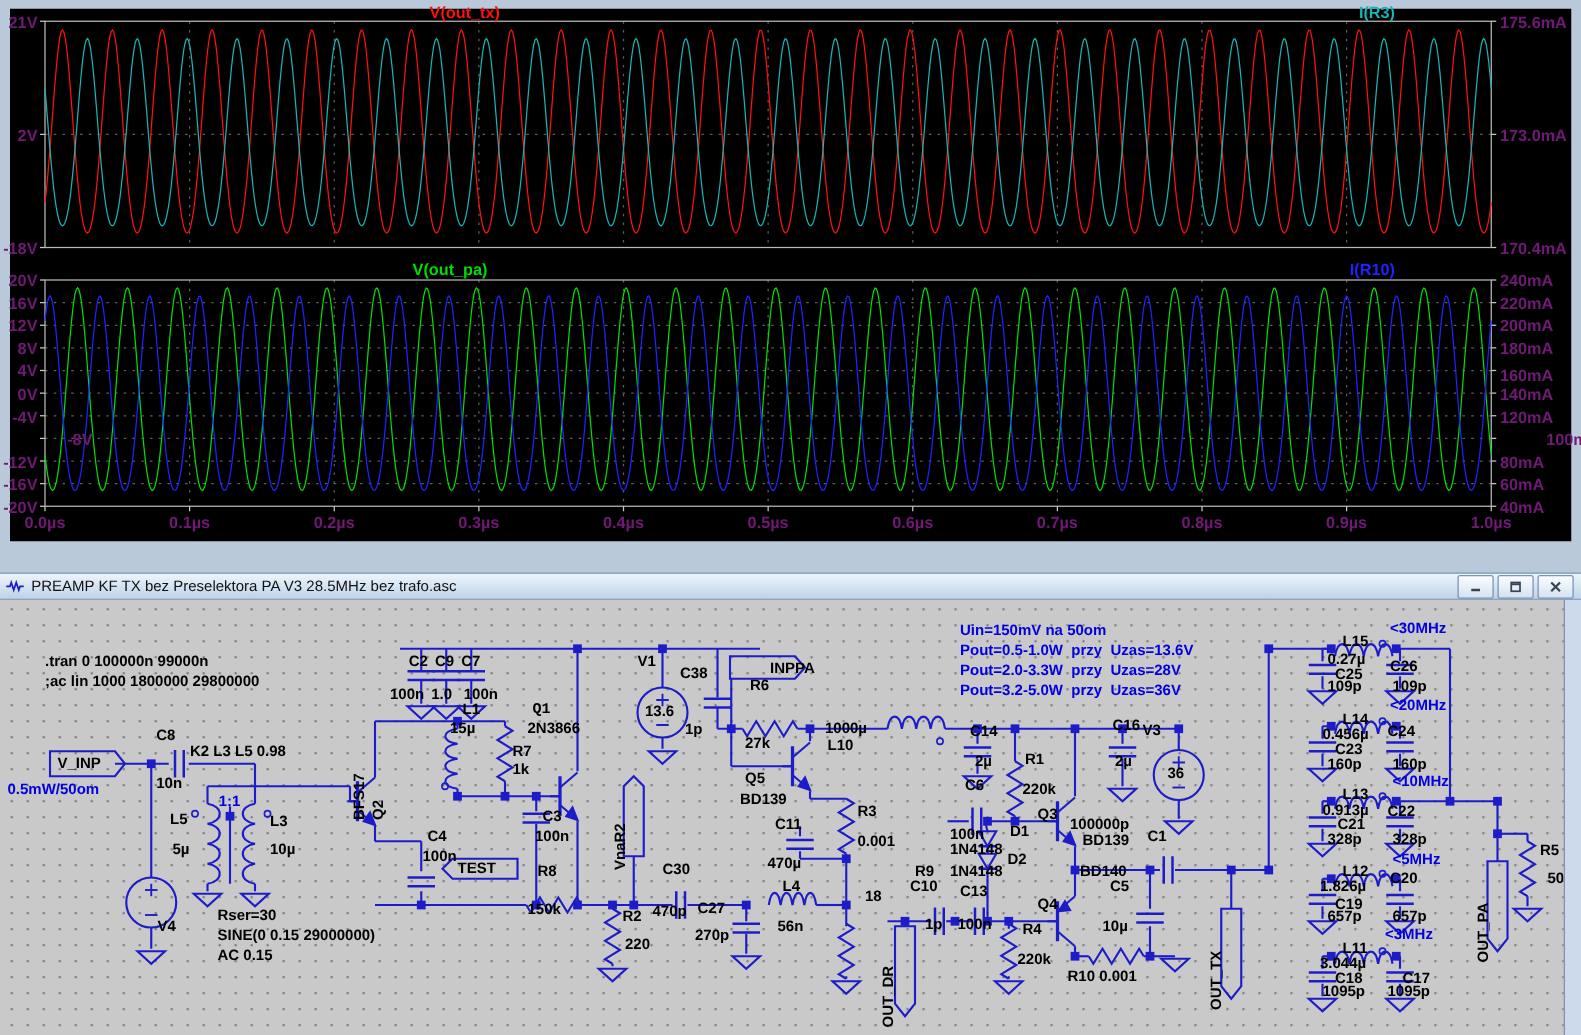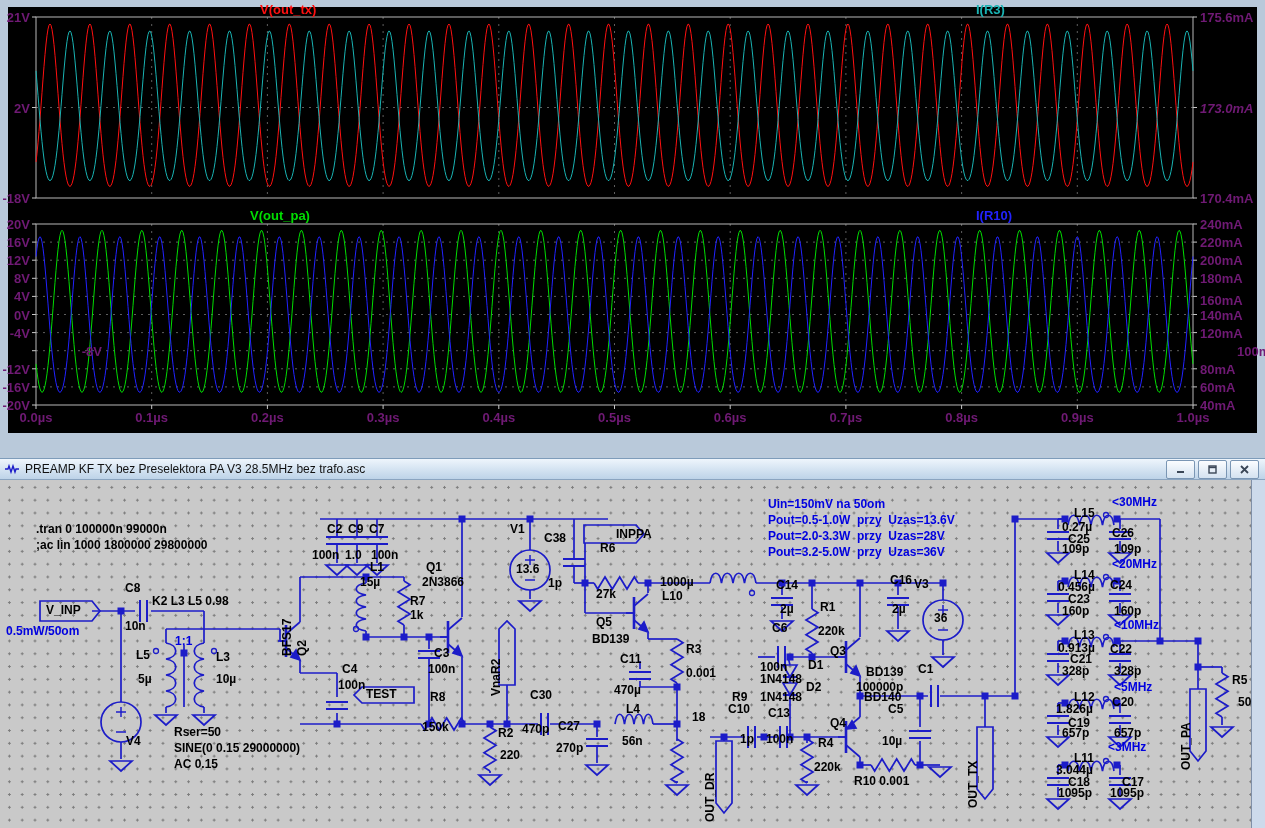--- a/index.html
+++ b/index.html
@@ -3,21 +3,21 @@
 <meta charset="utf-8">
 <style>
   html,body{margin:0;padding:0;background:#9aa7b8;}
   #stage{position:relative;width:1265px;height:828px;overflow:hidden;
          font-family:"Liberation Sans",sans-serif;background:#b9c9da;}
   
   #plotwin{position:absolute;left:0;top:0;width:1265px;height:433px;background:#b9c9da;}
   #plotblack{position:absolute;left:8px;top:7px;width:1249px;height:426px;background:#000;}
   #plotsvg{position:absolute;left:0;top:0;}
   .ptick{position:absolute;color:#701a75;font:bold 13px "Liberation Sans",sans-serif;white-space:nowrap;}
-  .tracename{position:absolute;font:bold 13px "Liberation Sans",sans-serif;text-align:left;width:140px;}
+  .tracename{position:absolute;font:bold 13px "Liberation Sans",sans-serif;text-align:right;width:140px;}
   
   #schemwin{position:absolute;left:0;top:458px;width:1265px;height:395px;}
   #titlebar{position:absolute;left:0;top:0;width:1265px;height:22px;
     background:linear-gradient(#eef5fc,#bdd3e8);border-top:1px solid #7e9cba;border-bottom:1px solid #8aa4c0;
     display:flex;align-items:center;box-sizing:border-box;}
   #titleicon{width:16px;height:14px;margin:0 5px 0 4px;}
   #titletext{font:12px "Liberation Sans",sans-serif;color:#111;flex:1;white-space:nowrap;overflow:hidden;}
   .winbtn{width:27px;height:17px;margin-right:3px;border:1px solid #7a96b4;border-radius:2px;
     background:linear-gradient(#fbfdff,#d4e2f0);display:flex;align-items:center;justify-content:center;}
   #canvas{position:absolute;left:0;top:22px;width:1252px;height:367px;background:#c9c9c9;
@@ -108,40 +108,40 @@
         <line x1="961.6" y1="405" x2="961.6" y2="409" stroke="#c8c8c8"></line>
         <line x1="1077.3" y1="405" x2="1077.3" y2="409" stroke="#c8c8c8"></line>
         <line x1="1193" y1="405" x2="1193" y2="409" stroke="#c8c8c8"></line>
         <polyline points="36,363.9 37,372.3 38,379.3 39,384.9 40,388.9 41,391.4 42,392.3 43,391.7 44,389.5 45,385.8 46,380.5 47,373.8 48,365.6 49,356.1 50,345.4 51,333.7 52,321.3 53,308.4 54,295.3 55,282.5 56,270.3 57,259.2 58,249.4 59,241.4 60,235.4 61,231.7 62,230.3 63,231.5 64,235.0 65,240.8 66,248.6 67,258.3 68,269.3 69,281.4 70,294.2 71,307.2 72,320.2 73,332.6 74,344.4 75,355.2 76,364.8 77,373.1 78,380.0 79,385.4 80,389.2 81,391.6 82,392.3 83,391.5 84,389.2 85,385.3 86,379.9 87,373.0 88,364.7 89,355.0 90,344.2 91,332.4 92,319.9 93,307.0 94,294.0 95,281.2 96,269.1 97,258.1 98,248.5 99,240.7 100,234.9 101,231.4 102,230.3 103,231.7 104,235.5 105,241.5 106,249.6 107,259.3 108,270.5 109,282.7 110,295.5 111,308.6 112,321.5 113,333.9 114,345.6 115,356.2 116,365.7 117,373.9 118,380.6 119,385.8 120,389.6 121,391.7 122,392.3 123,391.4 124,388.9 125,384.8 126,379.2 127,372.2 128,363.7 129,354.0 130,343.0 131,331.2 132,318.6 133,305.7 134,292.6 135,279.9 136,267.9 137,257.0 138,247.6 139,240.0 140,234.4 141,231.2 142,230.4 143,232.0 144,236.0 145,242.2 146,250.5 147,260.4 148,271.8 149,284.0 150,296.9 151,309.9 152,322.8 153,335.1 154,346.7 155,357.3 156,366.6 157,374.6 158,381.2 159,386.3 160,389.8 161,391.8 162,392.3 163,391.2 164,388.5 165,384.3 166,378.6 167,371.4 168,362.8 169,352.9 170,341.9 171,329.9 172,317.3 173,304.3 174,291.3 175,278.7 176,266.7 177,256.0 178,246.7 179,239.3 180,234.0 181,231.0 182,230.4 183,232.3 184,236.5 185,243.0 186,251.5 187,261.6 188,273.0 189,285.3 190,298.2 191,311.3 192,324.1 193,336.4 194,347.9 195,358.3 196,367.5 197,375.4 198,381.8 199,386.7 200,390.1 201,392.0 202,392.3 203,391.0 204,388.1 205,383.8 206,377.9 207,370.5 208,361.8 209,351.8 210,340.7 211,328.6 212,316.0 213,303.0 214,290.0 215,277.4 216,265.6 217,254.9 218,245.9 219,238.6 220,233.6 221,230.8 222,230.5 223,232.6 224,237.1 225,243.8 226,252.4 227,262.7 228,274.2 229,286.7 230,299.6 231,312.6 232,325.4 233,337.6 234,349.0 235,359.3 236,368.4 237,376.1 238,382.4 239,387.2 240,390.4 241,392.1 242,392.2 243,390.8 244,387.8 245,383.2 246,377.2 247,369.7 248,360.8 249,350.7 250,339.5 251,327.3 252,314.6 253,301.6 254,288.6 255,276.1 256,264.4 257,253.9 258,245.0 259,238.0 260,233.2 261,230.7 262,230.6 263,233.0 264,237.7 265,244.6 266,253.4 267,263.8 268,275.5 269,288.0 270,300.9 271,313.9 272,326.7 273,338.8 274,350.1 275,360.3 276,369.3 277,376.8 278,383.0 279,387.6 280,390.6 281,392.2 282,392.1 283,390.5 284,387.4 285,382.7 286,376.5 287,368.8 288,359.8 289,349.6 290,338.2 291,326.1 292,313.3 293,300.3 294,287.3 295,274.9 296,263.3 297,252.9 298,244.2 299,237.4 300,232.8 301,230.6 302,230.7 303,233.4 304,238.3 305,245.4 306,254.4 307,265.0 308,276.7 309,289.3 310,302.3 311,315.3 312,328.0 313,340.0 314,351.2 315,361.3 316,370.1 317,377.5 318,383.5 319,388.0 320,390.9 321,392.2 322,392.0 323,390.3 324,387.0 325,382.1 326,375.8 327,368.0 328,358.8 329,348.4 330,337.0 331,324.8 332,312.0 333,298.9 334,286.0 335,273.6 336,262.1 337,251.9 338,243.4 339,236.8 340,232.5 341,230.5 342,230.9 343,233.8 344,239.0 345,246.3 346,255.5 347,266.1 348,278.0 349,290.6 350,303.6 351,316.6 352,329.3 353,341.3 354,352.3 355,362.3 356,370.9 357,378.2 358,384.0 359,388.3 360,391.1 361,392.3 362,391.9 363,390.0 364,386.5 365,381.5 366,375.0 367,367.1 368,357.8 369,347.3 370,335.8 371,323.5 372,310.6 373,297.6 374,284.7 375,272.4 376,261.0 377,251.0 378,242.6 379,236.3 380,232.1 381,230.4 382,231.1 383,234.2 384,239.6 385,247.1 386,256.5 387,267.3 388,279.3 389,292.0 390,305.0 391,317.9 392,330.5 393,342.4 394,353.4 395,363.2 396,371.8 397,378.9 398,384.5 399,388.7 400,391.3 401,392.3 402,391.8 403,389.7 404,386.1 405,380.9 406,374.3 407,366.2 408,356.8 409,346.2 410,334.5 411,322.1 412,309.3 413,296.2 414,283.4 415,271.2 416,259.9 417,250.0 418,241.9 419,235.7 420,231.9 421,230.4 422,231.3 423,234.7 424,240.3 425,248.0 426,257.6 427,268.5 428,280.6 429,293.3 430,306.3 431,319.3 432,331.8 433,343.6 434,354.5 435,364.2 436,372.6 437,379.5 438,385.0 439,389.0 440,391.5 441,392.3 442,391.6 443,389.4 444,385.6 445,380.3 446,373.5 447,365.3 448,355.7 449,345.0 450,333.3 451,320.8 452,307.9 453,294.9 454,282.1 455,269.9 456,258.8 457,249.1 458,241.1 459,235.2 460,231.6 461,230.3 462,231.5 463,235.1 464,241.0 465,248.9 466,258.6 467,269.7 468,281.9 469,294.6 470,307.7 471,320.6 472,333.1 473,344.8 474,355.5 475,365.1 476,373.4 477,380.2 478,385.5 479,389.3 480,391.6 481,392.3 482,391.5 483,389.1 484,385.1 485,379.7 486,372.7 487,364.3 488,354.7 489,343.8 490,332.0 491,319.5 492,306.6 493,293.5 494,280.8 495,268.7 496,257.7 497,248.2 498,240.4 499,234.7 500,231.3 501,230.3 502,231.8 503,235.7 504,241.7 505,249.9 506,259.7 507,270.9 508,283.2 509,296.0 510,309.0 511,321.9 512,334.3 513,346.0 514,356.6 515,366.0 516,374.1 517,380.8 518,386.0 519,389.7 520,391.8 521,392.3 522,391.3 523,388.7 524,384.6 525,379.0 526,371.9 527,363.4 528,353.6 529,342.7 530,330.8 531,318.2 532,305.2 533,292.2 534,279.5 535,267.5 536,256.7 537,247.3 538,239.7 539,234.3 540,231.1 541,230.4 542,232.1 543,236.2 544,242.5 545,250.8 546,260.8 547,272.2 548,284.5 549,297.3 550,310.4 551,323.2 552,335.6 553,347.1 554,357.6 555,366.9 556,374.9 557,381.4 558,386.4 559,389.9 560,391.9 561,392.3 562,391.1 563,388.4 564,384.1 565,378.3 566,371.1 567,362.4 568,352.5 569,341.5 570,329.5 571,316.9 572,303.9 573,290.9 574,278.2 575,266.4 576,255.6 577,246.4 578,239.1 579,233.8 580,230.9 581,230.4 582,232.4 583,236.7 584,243.3 585,251.8 586,261.9 587,273.4 588,285.8 589,298.7 590,311.7 591,324.5 592,336.8 593,348.2 594,358.6 595,367.8 596,375.6 597,382.0 598,386.9 599,390.2 600,392.0 601,392.2 602,390.9 603,388.0 604,383.6 605,377.7 606,370.3 607,361.5 608,351.4 609,340.3 610,328.2 611,315.5 612,302.5 613,289.5 614,277.0 615,265.2 616,254.6 617,245.6 618,238.4 619,233.4 620,230.8 621,230.5 622,232.7 623,237.3 624,244.1 625,252.8 626,263.1 627,274.6 628,287.1 629,300.0 630,313.1 631,325.8 632,338.0 633,349.4 634,359.7 635,368.7 636,376.4 637,382.6 638,387.3 639,390.5 640,392.1 641,392.2 642,390.7 643,387.6 644,383.1 645,377.0 646,369.4 647,360.5 648,350.3 649,339.1 650,326.9 651,314.2 652,301.2 653,288.2 654,275.7 655,264.0 656,253.6 657,244.7 658,237.8 659,233.1 660,230.6 661,230.7 662,233.1 663,237.9 664,244.9 665,253.8 666,264.2 667,275.9 668,288.4 669,301.4 670,314.4 671,327.1 672,339.2 673,350.5 674,360.6 675,369.5 676,377.1 677,383.1 678,387.7 679,390.7 680,392.2 681,392.1 682,390.4 683,387.2 684,382.5 685,376.2 686,368.6 687,359.5 688,349.2 689,337.8 690,325.6 691,312.8 692,299.8 693,286.9 694,274.4 695,262.9 696,252.6 697,243.9 698,237.2 699,232.7 700,230.5 701,230.8 702,233.5 703,238.5 704,245.7 705,254.8 706,265.4 707,277.2 708,289.7 709,302.7 710,315.7 711,328.4 712,340.5 713,351.6 714,361.6 715,370.4 716,377.8 717,383.7 718,388.1 719,390.9 720,392.2 721,392.0 722,390.2 723,386.8 724,381.9 725,375.5 726,367.7 727,358.5 728,348.1 729,336.6 730,324.3 731,311.5 732,298.5 733,285.6 734,273.2 735,261.8 736,251.6 737,243.1 738,236.6 739,232.4 740,230.4 741,231.0 742,233.9 743,239.2 744,246.6 745,255.8 746,266.5 747,278.4 748,291.1 749,304.1 750,317.1 751,329.7 752,341.6 753,352.7 754,362.6 755,371.2 756,378.4 757,384.2 758,388.4 759,391.1 760,392.3 761,391.9 762,389.9 763,386.4 764,381.3 765,374.8 766,366.8 767,357.5 768,346.9 769,335.4 770,323.0 771,310.2 772,297.1 773,284.3 774,272.0 775,260.6 776,250.7 777,242.4 778,236.1 779,232.0 780,230.4 781,231.2 782,234.4 783,239.9 784,247.4 785,256.8 786,267.7 787,279.7 788,292.4 789,305.4 790,318.4 791,331.0 792,342.8 793,353.8 794,363.5 795,372.0 796,379.1 797,384.7 798,388.8 799,391.3 800,392.3 801,391.7 802,389.6 803,385.9 804,380.7 805,374.0 806,365.9 807,356.4 808,345.8 809,334.1 810,321.7 811,308.8 812,295.8 813,283.0 814,270.7 815,259.5 816,249.7 817,241.6 818,235.6 819,231.8 820,230.3 821,231.4 822,234.8 823,240.5 824,248.3 825,257.9 826,268.9 827,281.0 828,293.7 829,306.8 830,319.7 831,332.2 832,344.0 833,354.8 834,364.5 835,372.8 836,379.8 837,385.2 838,389.1 839,391.5 840,392.3 841,391.6 842,389.3 843,385.5 844,380.1 845,373.2 846,365.0 847,355.4 848,344.6 849,332.9 850,320.4 851,307.5 852,294.4 853,281.7 854,269.5 855,258.5 856,248.8 857,240.9 858,235.1 859,231.5 860,230.3 861,231.6 862,235.3 863,241.3 864,249.2 865,259.0 866,270.1 867,282.3 868,295.1 869,308.1 870,321.0 871,333.5 872,345.2 873,355.9 874,365.4 875,373.6 876,380.4 877,385.7 878,389.4 879,391.7 880,392.3 881,391.4 882,389.0 883,385.0 884,379.4 885,372.4 886,364.0 887,354.3 888,343.4 889,331.6 890,319.1 891,306.1 892,293.1 893,280.4 894,268.3 895,257.4 896,247.9 897,240.2 898,234.6 899,231.3 900,230.4 901,231.9 902,235.8 903,242.0 904,250.2 905,260.1 906,271.3 907,283.6 908,296.4 909,309.5 910,322.4 911,334.7 912,346.3 913,356.9 914,366.3 915,374.4 916,381.0 917,386.1 918,389.8 919,391.8 920,392.3 921,391.2 922,388.6 923,384.5 924,378.8 925,371.6 926,363.1 927,353.2 928,342.3 929,330.3 930,317.7 931,304.8 932,291.8 933,279.1 934,267.1 935,256.3 936,247.0 937,239.5 938,234.1 939,231.1 940,230.4 941,232.2 942,236.4 943,242.8 944,251.1 945,261.2 946,272.6 947,284.9 948,297.8 949,310.8 950,323.7 951,336.0 952,347.5 953,358.0 954,367.2 955,375.1 956,381.6 957,386.6 958,390.0 959,391.9 960,392.3 961,391.0 962,388.3 963,383.9 964,378.1 965,370.8 966,362.1 967,352.2 968,341.1 969,329.1 970,316.4 971,303.4 972,290.4 973,277.8 974,266.0 975,255.3 976,246.1 977,238.9 978,233.7 979,230.9 980,230.5 981,232.5 982,236.9 983,243.5 984,252.1 985,262.3 986,273.8 987,286.2 988,299.1 989,312.2 990,325.0 991,337.2 992,348.6 993,359.0 994,368.1 995,375.9 996,382.2 997,387.0 998,390.3 999,392.0 1000,392.2 1001,390.8 1002,387.9 1003,383.4 1004,377.4 1005,370.0 1006,361.1 1007,351.1 1008,339.9 1009,327.8 1010,315.1 1011,302.1 1012,289.1 1013,276.5 1014,264.8 1015,254.3 1016,245.3 1017,238.2 1018,233.3 1019,230.7 1020,230.6 1021,232.9 1022,237.5 1023,244.3 1024,253.1 1025,263.4 1026,275.1 1027,287.5 1028,300.5 1029,313.5 1030,326.3 1031,338.4 1032,349.7 1033,360.0 1034,369.0 1035,376.6 1036,382.8 1037,387.4 1038,390.6 1039,392.1 1040,392.1 1041,390.6 1042,387.5 1043,382.9 1044,376.7 1045,369.1 1046,360.2 1047,349.9 1048,338.6 1049,326.5 1050,313.7 1051,300.7 1052,287.8 1053,275.3 1054,263.6 1055,253.3 1056,244.5 1057,237.6 1058,232.9 1059,230.6 1060,230.7 1061,233.2 1062,238.1 1063,245.2 1064,254.1 1065,264.6 1066,276.3 1067,288.9 1068,301.8 1069,314.8 1070,327.6 1071,339.6 1072,350.9 1073,361.0 1074,369.8 1075,377.3 1076,383.3 1077,387.8 1078,390.8 1079,392.2 1080,392.1 1081,390.3 1082,387.1 1083,382.3 1084,376.0 1085,368.3 1086,359.2 1087,348.8 1088,337.4 1089,325.2 1090,312.4 1091,299.4 1092,286.4 1093,274.0 1094,262.5 1095,252.3 1096,243.7 1097,237.0 1098,232.6 1099,230.5 1100,230.8 1101,233.6 1102,238.7 1103,246.0 1104,255.1 1105,265.8 1106,277.6 1107,290.2 1108,303.2 1109,316.2 1110,328.8 1111,340.9 1112,352.0 1113,362.0 1114,370.7 1115,378.0 1116,383.9 1117,388.2 1118,391.0 1119,392.3 1120,392.0 1121,390.1 1122,386.7 1123,381.7 1124,375.3 1125,367.4 1126,358.1 1127,347.7 1128,336.2 1129,323.9 1130,311.1 1131,298.0 1132,285.1 1133,272.8 1134,261.4 1135,251.3 1136,242.9 1137,236.5 1138,232.2 1139,230.4 1140,231.0 1141,234.1 1142,239.4 1143,246.9 1144,256.1 1145,266.9 1146,278.9 1147,291.5 1148,304.5 1149,317.5 1150,330.1 1151,342.0 1152,353.0 1153,362.9 1154,371.5 1155,378.7 1156,384.4 1157,388.6 1158,391.2 1159,392.3 1160,391.8 1161,389.8 1162,386.2 1163,381.1 1164,374.5 1165,366.5 1166,357.1 1167,346.5 1168,335.0 1169,322.6 1170,309.7 1171,296.7 1172,283.8 1173,271.6 1174,260.3 1175,250.3 1176,242.1 1177,235.9 1178,231.9 1179,230.4 1180,231.2 1181,234.5 1182,240.1 1183,247.7 1184,257.2 1185,268.1 1186,280.1 1187,292.9 1188,305.9 1189,318.8 1190,331.4 1191,343.2 1192,354.1 1193,363.9 " fill="none" stroke="#00dd00" stroke-width="1"></polyline>
         <polyline points="36,256.5 37,248.1 38,241.8 39,238.0 40,236.7 41,238.0 42,241.9 43,248.3 44,256.7 45,267.0 46,278.5 47,291.0 48,303.9 49,316.9 50,329.4 51,341.2 52,352.1 53,361.7 54,370.1 55,377.1 56,382.7 57,387.0 58,390.0 59,391.8 60,392.3 61,391.6 62,389.7 63,386.6 64,382.1 65,376.3 66,369.1 67,360.6 68,350.8 69,339.8 70,327.9 71,315.3 72,302.3 73,289.4 74,277.0 75,265.6 76,255.6 77,247.4 78,241.3 79,237.7 80,236.7 81,238.3 82,242.5 83,249.1 84,257.7 85,268.1 86,279.8 87,292.3 88,305.3 89,318.2 90,330.7 91,342.4 92,353.1 93,362.7 94,370.9 95,377.7 96,383.2 97,387.4 98,390.3 99,391.9 100,392.3 101,391.5 102,389.5 103,386.2 104,381.6 105,375.6 106,368.3 107,359.6 108,349.7 109,338.6 110,326.6 111,314.0 112,301.0 113,288.1 114,275.8 115,264.5 116,254.6 117,246.6 118,240.8 119,237.5 120,236.7 121,238.6 122,243.1 123,249.9 124,258.7 125,269.3 126,281.1 127,293.7 128,306.6 129,319.5 130,331.9 131,343.6 132,354.2 133,363.6 134,371.6 135,378.4 136,383.7 137,387.8 138,390.5 139,392.0 140,392.3 141,391.4 142,389.2 143,385.8 144,381.0 145,374.9 146,367.5 147,358.7 148,348.6 149,337.4 150,325.3 151,312.6 152,299.6 153,286.8 154,274.6 155,263.4 156,253.7 157,245.9 158,240.4 159,237.3 160,236.8 161,239.0 162,243.7 163,250.7 164,259.7 165,270.4 166,282.3 167,295.0 168,308.0 169,320.8 170,333.2 171,344.7 172,355.2 173,364.5 174,372.4 175,379.0 176,384.2 177,388.1 178,390.7 179,392.1 180,392.2 181,391.2 182,388.9 183,385.3 184,380.4 185,374.2 186,366.6 187,357.7 188,347.5 189,336.2 190,324.0 191,311.3 192,298.3 193,285.5 194,273.4 195,262.3 196,252.8 197,245.2 198,239.9 199,237.1 200,236.9 201,239.3 202,244.3 203,251.5 204,260.8 205,271.6 206,283.6 207,296.3 208,309.3 209,322.1 210,334.4 211,345.9 212,356.2 213,365.3 214,373.1 215,379.6 216,384.7 217,388.4 218,390.9 219,392.2 220,392.2 221,391.0 222,388.6 223,384.9 224,379.9 225,373.5 226,365.8 227,356.7 228,346.4 229,335.0 230,322.7 231,309.9 232,297.0 233,284.2 234,272.2 235,261.3 236,251.9 237,244.6 238,239.5 239,237.0 240,237.0 241,239.7 242,244.9 243,252.4 244,261.8 245,272.8 246,284.9 247,297.7 248,310.7 249,323.4 250,335.6 251,347.0 252,357.2 253,366.2 254,373.9 255,380.2 256,385.1 257,388.7 258,391.1 259,392.2 260,392.1 261,390.8 262,388.3 263,384.4 264,379.3 265,372.8 266,364.9 267,355.7 268,345.3 269,333.8 270,321.4 271,308.6 272,295.6 273,282.9 274,271.0 275,260.2 276,251.1 277,243.9 278,239.1 279,236.9 280,237.2 281,240.2 282,245.6 283,253.3 284,262.9 285,274.0 286,286.2 287,299.0 288,312.0 289,324.7 290,336.9 291,348.1 292,358.2 293,367.1 294,374.6 295,380.7 296,385.6 297,389.0 298,391.3 299,392.3 300,392.0 301,390.6 302,387.9 303,384.0 304,378.7 305,372.0 306,364.0 307,354.7 308,344.1 309,332.5 310,320.1 311,307.3 312,294.3 313,281.7 314,269.8 315,259.2 316,250.2 317,243.3 318,238.8 319,236.8 320,237.4 321,240.6 322,246.3 323,254.2 324,264.0 325,275.2 326,287.5 327,300.4 328,313.3 329,326.0 330,338.1 331,349.2 332,359.2 333,367.9 334,375.3 335,381.3 336,386.0 337,389.3 338,391.4 339,392.3 340,392.0 341,390.4 342,387.6 343,383.5 344,378.0 345,371.2 346,363.1 347,353.6 348,343.0 349,331.3 350,318.8 351,305.9 352,293.0 353,280.4 354,268.6 355,258.2 356,249.4 357,242.8 358,238.4 359,236.7 360,237.6 361,241.1 362,247.0 363,255.1 364,265.1 365,276.5 366,288.8 367,301.7 368,314.7 369,327.3 370,339.3 371,350.3 372,360.2 373,368.7 374,376.0 375,381.9 376,386.4 377,389.6 378,391.6 379,392.3 380,391.8 381,390.2 382,387.2 383,383.0 384,377.4 385,370.5 386,362.2 387,352.6 388,341.8 389,330.0 390,317.5 391,304.6 392,291.6 393,279.1 394,267.5 395,257.2 396,248.6 397,242.2 398,238.1 399,236.7 400,237.8 401,241.6 402,247.8 403,256.1 404,266.2 405,277.7 406,290.1 407,303.1 408,316.0 409,328.6 410,340.5 411,351.4 412,361.1 413,369.6 414,376.6 415,382.4 416,386.8 417,389.9 418,391.7 419,392.3 420,391.7 421,389.9 422,386.8 423,382.5 424,376.7 425,369.7 426,361.2 427,351.5 428,340.6 429,328.7 430,316.2 431,303.2 432,290.3 433,277.9 434,266.4 435,256.2 436,247.9 437,241.7 438,237.9 439,236.7 440,238.1 441,242.1 442,248.5 443,257.1 444,267.3 445,279.0 446,291.5 447,304.4 448,317.3 449,329.8 450,341.6 451,352.4 452,362.0 453,370.3 454,377.3 455,382.9 456,387.2 457,390.1 458,391.8 459,392.3 460,391.6 461,389.6 462,386.4 463,381.9 464,376.1 465,368.8 466,360.3 467,350.4 468,339.4 469,327.5 470,314.8 471,301.9 472,289.0 473,276.6 474,265.2 475,255.3 476,247.1 477,241.2 478,237.6 479,236.7 480,238.4 481,242.7 482,249.3 483,258.0 484,268.5 485,280.2 486,292.8 487,305.7 488,318.6 489,331.1 490,342.8 491,353.5 492,363.0 493,371.1 494,377.9 495,383.4 496,387.5 497,390.4 498,391.9 499,392.3 500,391.5 501,389.4 502,386.0 503,381.4 504,375.4 505,368.0 506,359.3 507,349.3 508,338.2 509,326.2 510,313.5 511,300.5 512,287.7 513,275.4 514,264.1 515,254.3 516,246.4 517,240.7 518,237.4 519,236.8 520,238.7 521,243.3 522,250.1 523,259.1 524,269.6 525,281.5 526,294.1 527,307.1 528,320.0 529,332.4 530,344.0 531,354.5 532,363.9 533,371.9 534,378.6 535,383.9 536,387.9 537,390.6 538,392.0 539,392.3 540,391.3 541,389.1 542,385.6 543,380.8 544,374.7 545,367.2 546,358.3 547,348.2 548,337.0 549,324.9 550,312.2 551,299.2 552,286.4 553,274.2 554,263.0 555,253.4 556,245.7 557,240.2 558,237.2 559,236.8 560,239.1 561,243.9 562,251.0 563,260.1 564,270.8 565,282.8 566,295.5 567,308.4 568,321.3 569,333.6 570,345.1 571,355.5 572,364.8 573,372.7 574,379.2 575,384.4 576,388.2 577,390.8 578,392.1 579,392.2 580,391.1 581,388.8 582,385.2 583,380.3 584,374.0 585,366.3 586,357.4 587,347.1 588,335.8 589,323.6 590,310.8 591,297.9 592,285.1 593,273.0 594,262.0 595,252.5 596,245.0 597,239.8 598,237.1 599,236.9 600,239.5 601,244.5 602,251.8 603,261.1 604,272.0 605,284.1 606,296.8 607,309.8 608,322.6 609,334.8 610,346.2 611,356.6 612,365.6 613,373.4 614,379.8 615,384.8 616,388.5 617,391.0 618,392.2 619,392.2 620,390.9 621,388.5 622,384.7 623,379.7 624,373.2 625,365.5 626,356.4 627,346.0 628,334.6 629,322.3 630,309.5 631,296.5 632,283.8 633,271.8 634,260.9 635,251.6 636,244.4 637,239.4 638,236.9 639,237.1 640,239.9 641,245.2 642,252.7 643,262.2 644,273.2 645,285.3 646,298.1 647,311.1 648,323.9 649,336.1 650,347.4 651,357.6 652,366.5 653,374.1 654,380.4 655,385.3 656,388.8 657,391.2 658,392.2 659,392.1 660,390.7 661,388.1 662,384.3 663,379.1 664,372.5 665,364.6 666,355.3 667,344.9 668,333.3 669,321.0 670,308.2 671,295.2 672,282.5 673,270.6 674,259.9 675,250.8 676,243.7 677,239.0 678,236.8 679,237.3 680,240.3 681,245.8 682,253.6 683,263.3 684,274.4 685,286.6 686,299.5 687,312.4 688,325.2 689,337.3 690,348.5 691,358.5 692,367.4 693,374.8 694,380.9 695,385.7 696,389.1 697,391.3 698,392.3 699,392.0 700,390.5 701,387.8 702,383.8 703,378.4 704,371.7 705,363.7 706,354.3 707,343.7 708,332.1 709,319.7 710,306.8 711,293.9 712,281.2 713,269.4 714,258.9 715,250.0 716,243.1 717,238.7 718,236.7 719,237.5 720,240.8 721,246.5 722,254.5 723,264.4 724,275.6 725,288.0 726,300.8 727,313.8 728,326.5 729,338.5 730,349.6 731,359.5 732,368.2 733,375.5 734,381.5 735,386.1 736,389.4 737,391.5 738,392.3 739,391.9 740,390.3 741,387.5 742,383.3 743,377.8 744,371.0 745,362.8 746,353.3 747,342.6 748,330.9 749,318.4 750,305.5 751,292.5 752,280.0 753,268.3 754,257.8 755,249.2 756,242.6 757,238.3 758,236.7 759,237.7 760,241.3 761,247.3 762,255.5 763,265.5 764,276.9 765,289.3 766,302.2 767,315.1 768,327.7 769,339.7 770,350.6 771,360.5 772,369.0 773,376.2 774,382.0 775,386.5 776,389.7 777,391.6 778,392.3 779,391.8 780,390.1 781,387.1 782,382.8 783,377.2 784,370.2 785,361.9 786,352.2 787,341.4 788,329.6 789,317.1 790,304.1 791,291.2 792,278.7 793,267.1 794,256.9 795,248.4 796,242.0 797,238.1 798,236.7 799,237.9 800,241.8 801,248.0 802,256.4 803,266.6 804,278.1 805,290.6 806,303.5 807,316.4 808,329.0 809,340.9 810,351.7 811,361.4 812,369.8 813,376.9 814,382.6 815,386.9 816,390.0 817,391.8 818,392.3 819,391.7 820,389.8 821,386.7 822,382.3 823,376.5 824,369.4 825,360.9 826,351.1 827,340.2 828,328.3 829,315.7 830,302.8 831,289.9 832,277.5 833,266.0 834,255.9 835,247.6 836,241.5 837,237.8 838,236.7 839,238.2 840,242.3 841,248.8 842,257.4 843,267.7 844,279.4 845,291.9 846,304.8 847,317.8 848,330.3 849,342.0 850,352.8 851,362.3 852,370.6 853,377.5 854,383.1 855,387.3 856,390.2 857,391.9 858,392.3 859,391.6 860,389.6 861,386.3 862,381.7 863,375.8 864,368.6 865,360.0 866,350.1 867,339.0 868,327.0 869,314.4 870,301.4 871,288.6 872,276.2 873,264.9 874,254.9 875,246.9 876,241.0 877,237.6 878,236.7 879,238.5 880,242.9 881,249.6 882,258.4 883,268.9 884,280.6 885,293.2 886,306.2 887,319.1 888,331.5 889,343.2 890,353.8 891,363.3 892,371.4 893,378.2 894,383.6 895,387.6 896,390.4 897,392.0 898,392.3 899,391.4 900,389.3 901,385.9 902,381.2 903,375.2 904,367.7 905,359.0 906,349.0 907,337.8 908,325.8 909,313.1 910,300.1 911,287.3 912,275.0 913,263.8 914,254.0 915,246.2 916,240.5 917,237.3 918,236.8 919,238.8 920,243.5 921,250.4 922,259.4 923,270.0 924,281.9 925,294.6 926,307.5 927,320.4 928,332.8 929,344.3 930,354.9 931,364.2 932,372.2 933,378.8 934,384.0 935,388.0 936,390.6 937,392.1 938,392.3 939,391.2 940,389.0 941,385.5 942,380.6 943,374.4 944,366.9 945,358.0 946,347.9 947,336.6 948,324.5 949,311.7 950,298.8 951,286.0 952,273.8 953,262.7 954,253.1 955,245.5 956,240.1 957,237.2 958,236.9 959,239.2 960,244.1 961,251.2 962,260.4 963,271.2 964,283.2 965,295.9 966,308.9 967,321.7 968,334.0 969,345.5 970,355.9 971,365.1 972,372.9 973,379.4 974,384.5 975,388.3 976,390.9 977,392.1 978,392.2 979,391.1 980,388.7 981,385.0 982,380.1 983,373.7 984,366.0 985,357.0 986,346.8 987,335.4 988,323.2 989,310.4 990,297.4 991,284.7 992,272.6 993,261.6 994,252.2 995,244.8 996,239.7 997,237.0 998,237.0 999,239.6 1000,244.7 1001,252.1 1002,261.5 1003,272.4 1004,284.5 1005,297.2 1006,310.2 1007,323.0 1008,335.2 1009,346.6 1010,356.9 1011,365.9 1012,373.6 1013,380.0 1014,385.0 1015,388.6 1016,391.0 1017,392.2 1018,392.2 1019,390.9 1020,388.4 1021,384.6 1022,379.5 1023,373.0 1024,365.2 1025,356.0 1026,345.6 1027,334.2 1028,321.9 1029,309.1 1030,296.1 1031,283.4 1032,271.4 1033,260.6 1034,251.4 1035,244.2 1036,239.3 1037,236.9 1038,237.1 1039,240.0 1040,245.4 1041,253.0 1042,262.5 1043,273.6 1044,285.8 1045,298.6 1046,311.6 1047,324.3 1048,336.5 1049,347.7 1050,357.9 1051,366.8 1052,374.4 1053,380.6 1054,385.4 1055,388.9 1056,391.2 1057,392.3 1058,392.1 1059,390.7 1060,388.0 1061,384.1 1062,378.9 1063,372.3 1064,364.3 1065,355.0 1066,344.5 1067,332.9 1068,320.6 1069,307.7 1070,294.7 1071,282.1 1072,270.2 1073,259.5 1074,250.5 1075,243.5 1076,238.9 1077,236.8 1078,237.3 1079,240.5 1080,246.1 1081,253.9 1082,263.6 1083,274.8 1084,287.1 1085,299.9 1086,312.9 1087,325.6 1088,337.7 1089,348.8 1090,358.9 1091,367.6 1092,375.1 1093,381.1 1094,385.8 1095,389.2 1096,391.4 1097,392.3 1098,392.0 1099,390.5 1100,387.7 1101,383.6 1102,378.2 1103,371.5 1104,363.4 1105,354.0 1106,343.3 1107,331.7 1108,319.3 1109,306.4 1110,293.4 1111,280.8 1112,269.0 1113,258.5 1114,249.7 1115,242.9 1116,238.6 1117,236.7 1118,237.5 1119,240.9 1120,246.8 1121,254.8 1122,264.7 1123,276.1 1124,288.4 1125,301.3 1126,314.2 1127,326.9 1128,338.9 1129,349.9 1130,359.8 1131,368.5 1132,375.7 1133,381.7 1134,386.2 1135,389.5 1136,391.5 1137,392.3 1138,391.9 1139,390.2 1140,387.3 1141,383.1 1142,377.6 1143,370.7 1144,362.5 1145,352.9 1146,342.2 1147,330.4 1148,317.9 1149,305.0 1150,292.1 1151,279.5 1152,267.9 1153,257.5 1154,248.9 1155,242.4 1156,238.2 1157,236.7 1158,237.8 1159,241.4 1160,247.5 1161,255.8 1162,265.8 1163,277.3 1164,289.7 1165,302.6 1166,315.6 1167,328.2 1168,340.1 1169,351.0 1170,360.8 1171,369.3 1172,376.4 1173,382.2 1174,386.6 1175,389.8 1176,391.7 1177,392.3 1178,391.8 1179,390.0 1180,387.0 1181,382.6 1182,377.0 1183,369.9 1184,361.5 1185,351.9 1186,341.0 1187,329.2 1188,316.6 1189,303.7 1190,290.8 1191,278.3 1192,266.7 1193,256.5 " fill="none" stroke="#2222ff" stroke-width="1"></polyline>
       </svg>
     <div id="plotlabels">
         <div class="ptick" style="right: 1235px; top: 10px;">21V</div>
         <div class="ptick" style="left: 1200px; top: 10px;">175.6mA</div>
         <div class="ptick" style="right: 1235px; top: 100.5px;">2V</div>
-        <div class="ptick" style="left: 1200px; top: 100.5px; font-style: italic;">173.0mA</div>
+        <div class="ptick" style="left: 1200px; top: 100.5px;">173.0mA</div>
         <div class="ptick" style="right: 1235px; top: 191px;">-18V</div>
         <div class="ptick" style="left: 1200px; top: 191px;">170.4mA</div>
         <div class="tracename" style="left: 260px; top: 2px; color: rgb(255, 16, 16);">V(out_tx)</div>
         <div class="tracename" style="left: 976px; top: 2px; color: rgb(25, 179, 179);">I(R3)</div>
         <div class="ptick" style="right: 1235px; top: 217px;">20V</div>
         <div class="ptick" style="left: 1200px; top: 217px;">240mA</div>
         <div class="ptick" style="right: 1235px; top: 235.1px;">16V</div>
         <div class="ptick" style="left: 1200px; top: 235.1px;">220mA</div>
         <div class="ptick" style="right: 1235px; top: 253.2px;">12V</div>
         <div class="ptick" style="left: 1200px; top: 253.2px;">200mA</div>
         <div class="ptick" style="right: 1235px; top: 271.3px;">8V</div>
         <div class="ptick" style="left: 1200px; top: 271.3px;">180mA</div>
         <div class="ptick" style="right: 1235px; top: 289.4px;">4V</div>
         <div class="ptick" style="left: 1200px; top: 273px; margin-top: 20px;">160mA</div>
         <div class="ptick" style="right: 1235px; top: 307.5px;">0V</div>
         <div class="ptick" style="left: 1200px; top: 307.5px;">140mA</div>
         <div class="ptick" style="right: 1235px; top: 325.6px;">-4V</div>
         <div class="ptick" style="left: 1200px; top: 325.6px;">120mA</div>
-        <div class="ptick" style="right: 1163px; top: 343.7px; margin-left: 36px;">-8V</div>
+        <div class="ptick" style="right: 1191px; top: 343.7px; margin-left: 36px;">-8V</div>
         <div class="ptick" style="left: 1200px; top: 343.7px; margin-left: 37px;">100mA</div>
         <div class="ptick" style="right: 1235px; top: 361.8px;">-12V</div>
         <div class="ptick" style="left: 1200px; top: 361.8px;">80mA</div>
         <div class="ptick" style="right: 1235px; top: 379.9px;">-16V</div>
         <div class="ptick" style="left: 1200px; top: 379.9px;">60mA</div>
         <div class="ptick" style="right: 1235px; top: 398px;">-20V</div>
         <div class="ptick" style="left: 1200px; top: 398px;">40mA</div>
         <div class="ptick" style="left: 8px; top: 410px; width: 56px; text-align: center;">0.0µs</div>
         <div class="ptick" style="left: 123.7px; top: 410px; width: 56px; text-align: center;">0.1µs</div>
         <div class="ptick" style="left: 239.4px; top: 410px; width: 56px; text-align: center;">0.2µs</div>
@@ -527,34 +527,34 @@
           <span class="slabel" style="left: 125px; top: 102px;">C8</span>
           <span class="slabel" style="left: 152px; top: 115px;">K2 L3 L5 0.98</span>
           <span class="slabel" style="left: 125px; top: 140px;">10n</span>
           <span class="slabel b" style="left: 6px; top: 145px;">0.5mW/50om</span>
           <span class="slabel b" style="left: 175px; top: 155px;">1:1</span>
           <span class="slabel" style="left: 136px; top: 169px;">L5</span>
           <span class="slabel" style="left: 216px; top: 171px;">L3</span>
           <span class="slabel" style="left: 138px; top: 193px;">5µ</span>
           <span class="slabel" style="left: 216px; top: 193px;">10µ</span>
           <span class="slabel" style="left: 126px; top: 255px;">V4</span>
-          <span class="slabel" style="left: 174px; top: 246px;">Rser=50</span>
+          <span class="slabel" style="left: 174px; top: 246px;">Rser=30</span>
           <span class="slabel" style="left: 174px; top: 262px;">SINE(0 0.15 29000000)</span>
           <span class="slabel" style="left: 174px; top: 278px;">AC 0.15</span>
           <span class="slabel rot" style="left: 294px; top: 163px;">BFS17</span>
           <span class="slabel rot" style="left: 309px; top: 163px;">Q2</span>
           <span class="slabel" style="left: 327px; top: 43px;">C2</span>
           <span class="slabel" style="left: 348px; top: 43px;">C9</span>
           <span class="slabel" style="left: 369px; top: 43px;">C7</span>
           <span class="slabel" style="left: 312px; top: 69px;">100n</span>
           <span class="slabel" style="left: 345px; top: 69px;">1.0</span>
           <span class="slabel" style="left: 371px; top: 69px;">100n</span>
           <span class="slabel" style="left: 370px; top: 81px;">L1</span>
           <span class="slabel" style="left: 360px; top: 96px;">15µ</span>
-          <span class="slabel" style="left: 426px; top: 81px;">Q1</span>
+          <span class="slabel" style="left: 426px; top: 81px; font-family: Liberation Mono, monospace;">Q1</span>
           <span class="slabel" style="left: 422px; top: 96px;">2N3866</span>
           <span class="slabel" style="left: 410px; top: 115px;">R7</span>
           <span class="slabel" style="left: 410px; top: 129px;">1k</span>
           <span class="slabel" style="left: 342px; top: 183px;">C4</span>
           <span class="slabel" style="left: 338px; top: 199px;">100n</span>
           <span class="slabel" style="left: 434px; top: 167px;">C3</span>
           <span class="slabel" style="left: 428px; top: 183px;">100n</span>
           <span class="slabel" style="left: 366px; top: 208px;">TEST</span>
           <span class="slabel" style="left: 430px; top: 211px;">R8</span>
           <span class="slabel" style="left: 422px; top: 241px;">150k</span>
@@ -595,21 +595,21 @@
           <span class="slabel" style="left: 780px; top: 123px;">2µ</span>
           <span class="slabel" style="left: 820px; top: 121px;">R1</span>
           <span class="slabel" style="left: 818px; top: 145px;">220k</span>
           <span class="slabel" style="left: 772px; top: 142px;">C6</span>
           <span class="slabel" style="left: 760px; top: 181px;">100n</span>
           <span class="slabel" style="left: 890px; top: 94px;">C16</span>
           <span class="slabel" style="left: 914px; top: 98px;">V3</span>
           <span class="slabel" style="left: 892px; top: 123px;">2µ</span>
           <span class="slabel" style="left: 934px; top: 132px;">36</span>
           <span class="slabel" style="left: 830px; top: 165px;">Q3</span>
-          <span class="slabel" style="left: 856px; top: 173px; margin-top: 28px;">100000p</span>
+          <span class="slabel" style="left: 856px; top: 173px;">100000p</span>
           <span class="slabel" style="left: 866px; top: 186px;">BD139</span>
           <span class="slabel" style="left: 808px; top: 179px;">D1</span>
           <span class="slabel" style="left: 760px; top: 193px;">1N4148</span>
           <span class="slabel" style="left: 806px; top: 201px;">D2</span>
           <span class="slabel" style="left: 760px; top: 211px;">1N4148</span>
           <span class="slabel" style="left: 864px; top: 211px;">BD140</span>
           <span class="slabel" style="left: 768px; top: 227px;">C13</span>
           <span class="slabel" style="left: 766px; top: 253px;">100n</span>
           <span class="slabel" style="left: 888px; top: 223px;">C5</span>
           <span class="slabel" style="left: 882px; top: 255px;">10µ</span>

